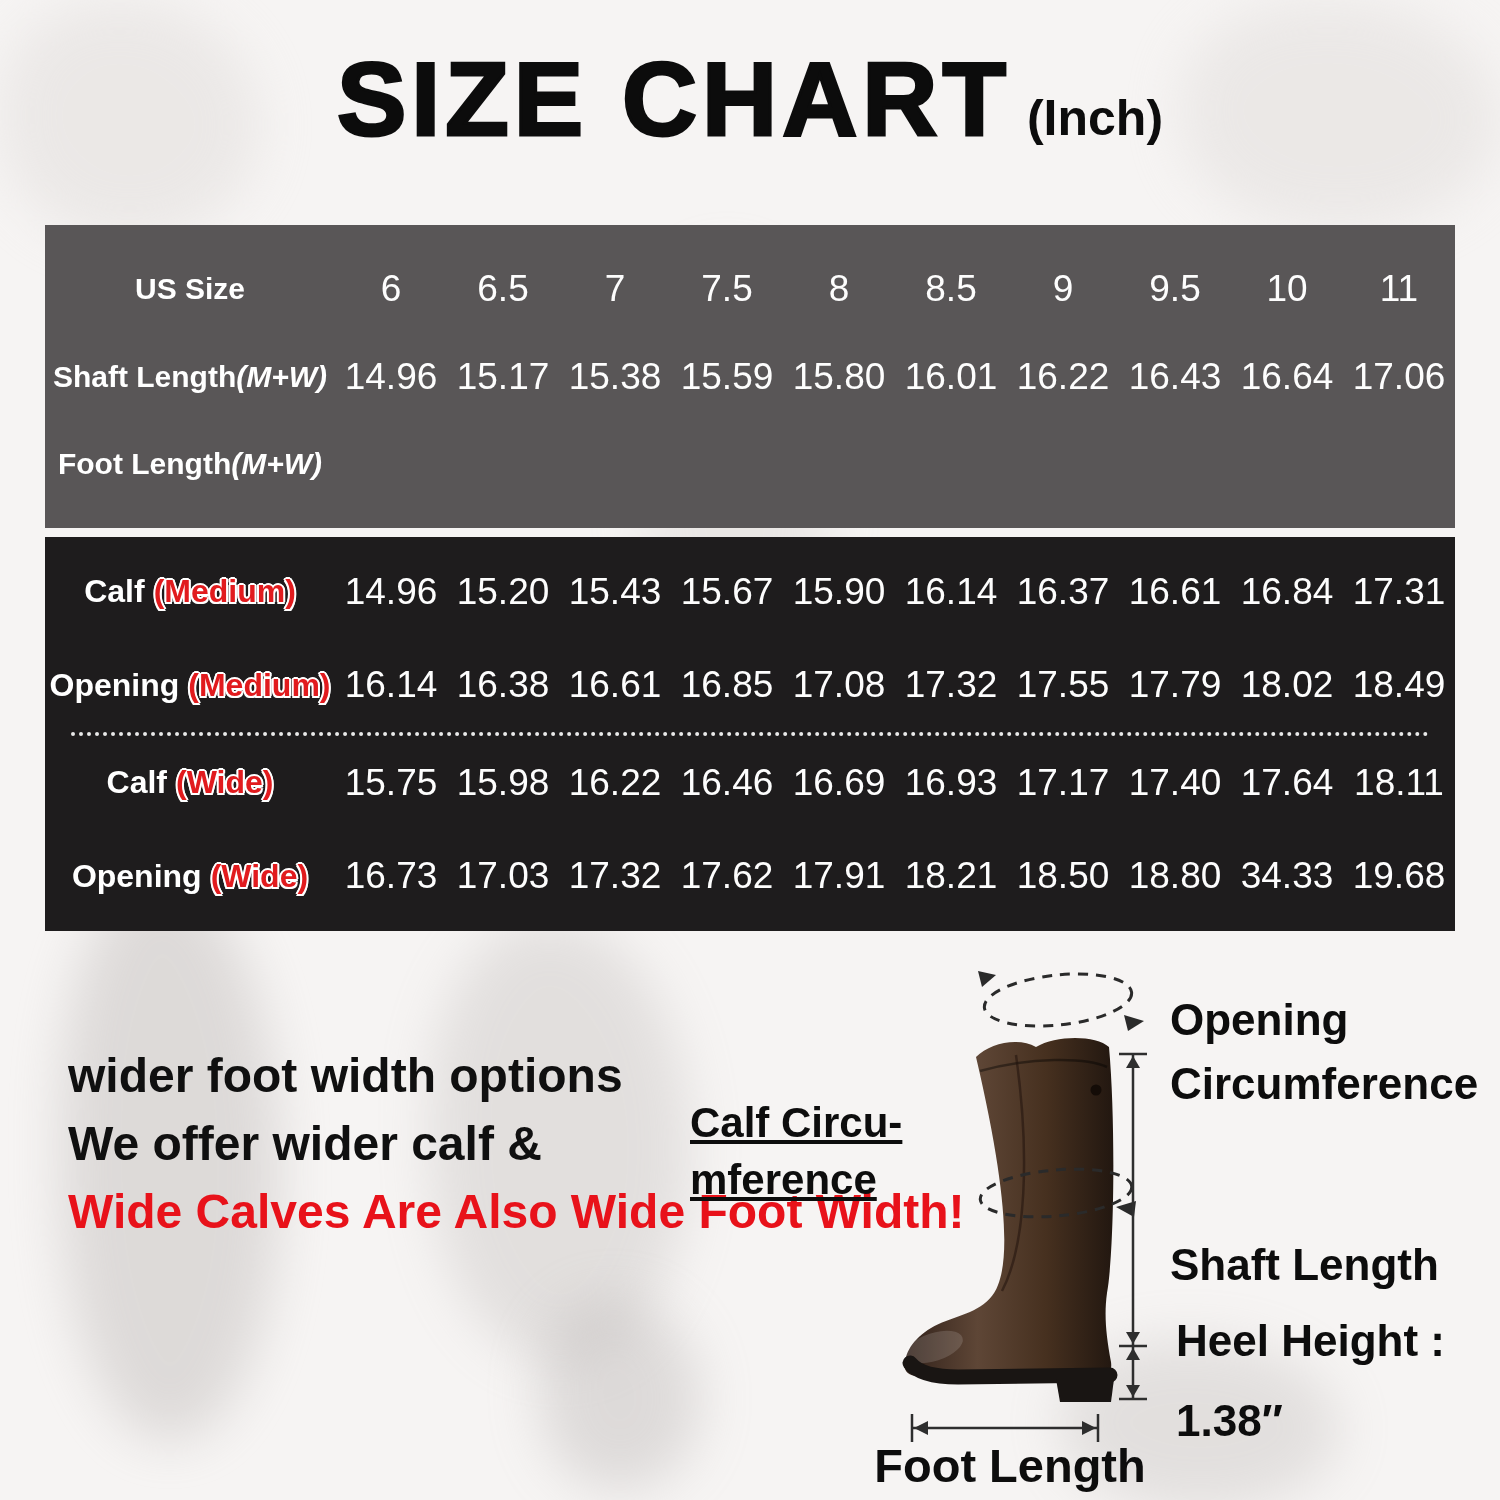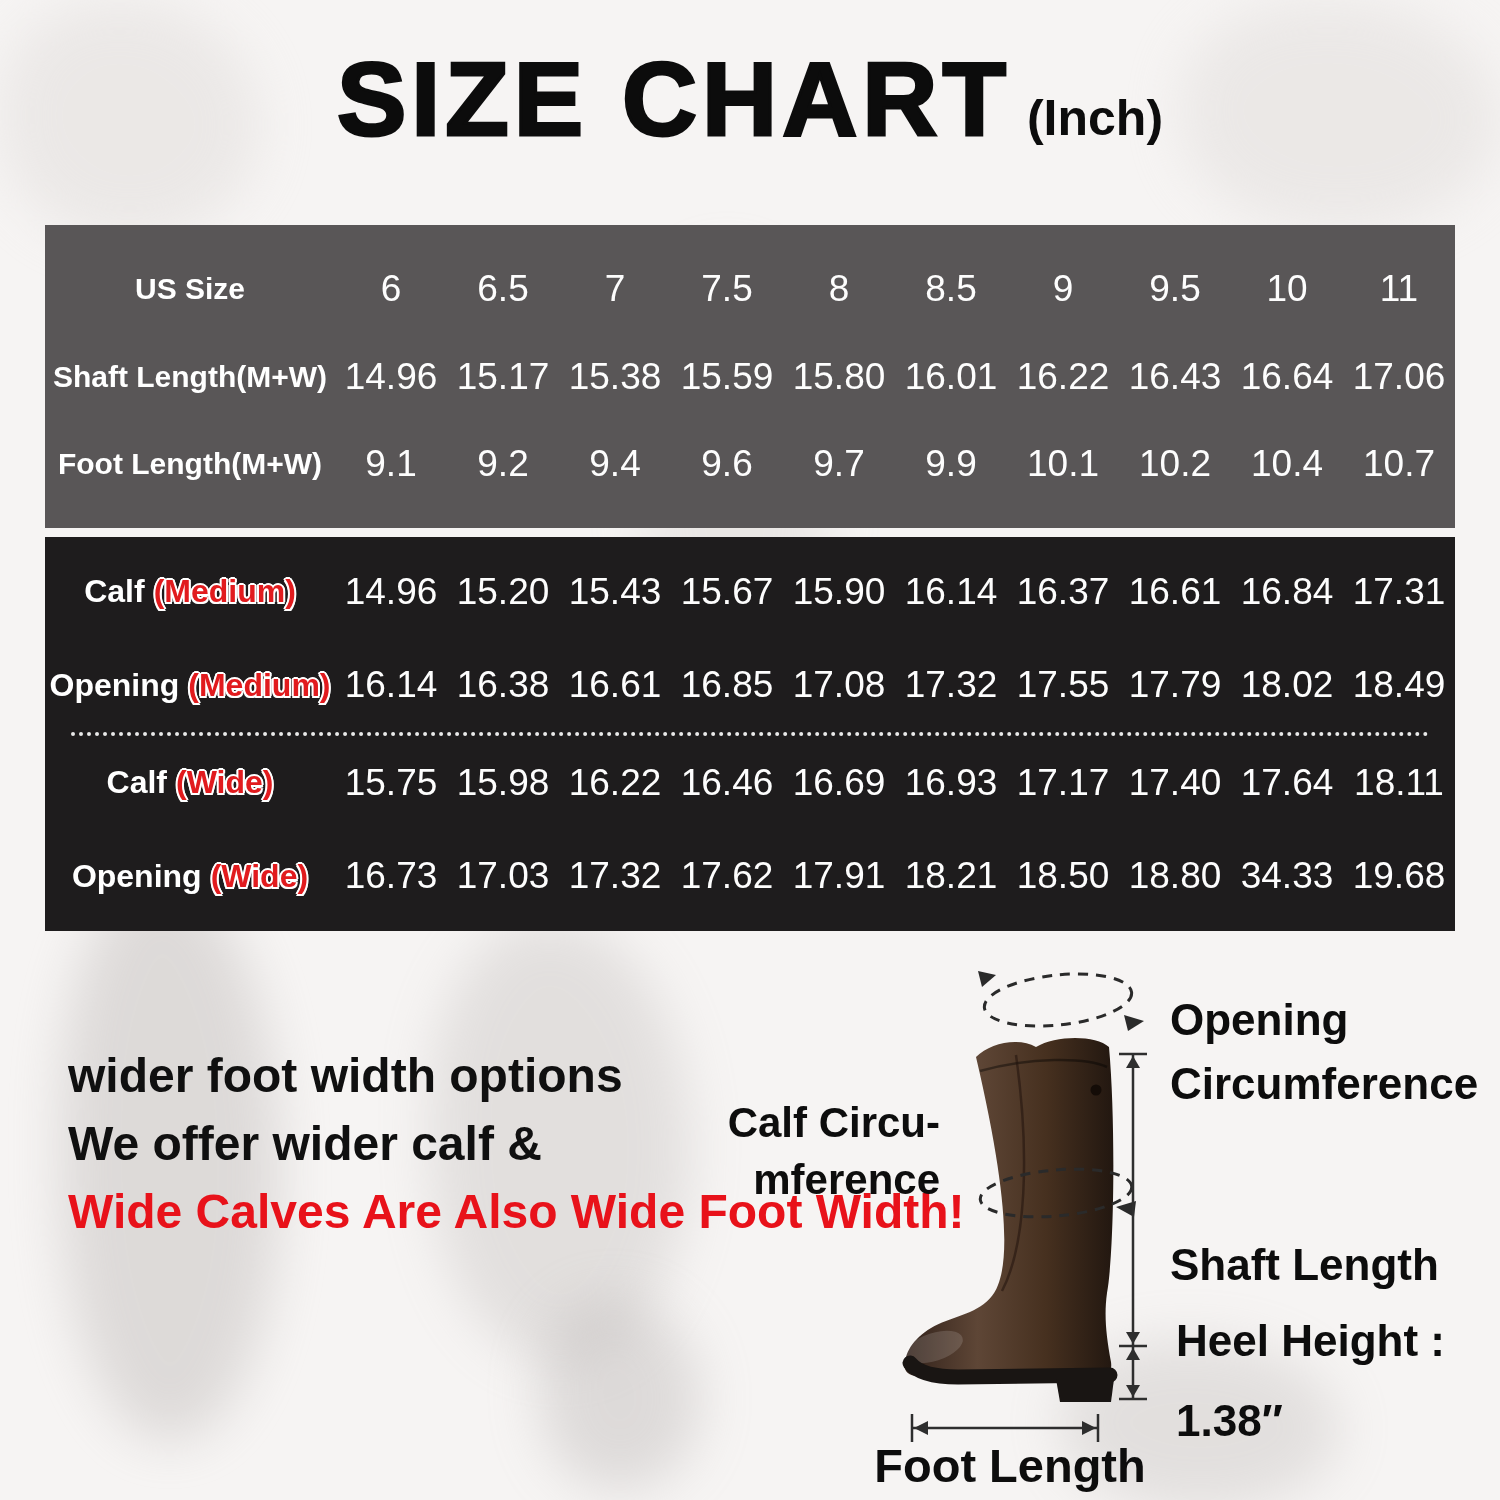--- a/index.html
+++ b/index.html
@@ -29,40 +29,40 @@
     background:#595657;display:flex;flex-direction:column;box-sizing:border-box;padding:20px 0;
   }
   .black-table{
     position:absolute;left:45px;top:537px;width:1410px;height:394px;
     background:#1e1c1d;display:flex;flex-direction:column;box-sizing:border-box;padding:8px 0;
   }
   .trow{flex:1;display:grid;grid-template-columns:290px 1fr;align-items:center;}
   .tlabel{text-align:center;color:#ffffff;font-weight:700;}
   .glabel{font-size:30px;}
   .blabel{font-size:32px;}
-  .sfx{}
+  .sfx{font-style:italic;}
   .sfx:empty{margin-left:0;}
   .cells{display:grid;grid-template-columns:repeat(10,1fr);}
   .cell{text-align:center;color:#fdfdfd;}
   .gcell{font-size:37px;}
   .bcell{font-size:37px;}
   .lv{
     color:#e11b1e;margin-left:9px;
     text-shadow:2px 0 0 #fff,-2px 0 0 #fff,0 2px 0 #fff,0 -2px 0 #fff,
                 1.5px 1.5px 0 #fff,-1.5px 1.5px 0 #fff,1.5px -1.5px 0 #fff,-1.5px -1.5px 0 #fff;
   }
   .dotted-divider{height:0;border-top:4px dotted #e9e9e9;margin:0 26px;}
 
   
   .note{position:absolute;left:68px;top:1042px;color:#101010;font-weight:700;font-size:48px;line-height:68px;white-space:nowrap;}
   .note .hl{color:#e8121a;}
 
   
   .dlabel{position:absolute;color:#0d0d0d;font-weight:700;white-space:nowrap;}
-  .calf-label{left:690px;top:1094px;width:250px;text-align:right;font-size:42px;line-height:57px;white-space:normal;}
+  .calf-label{left:690px;top:1094px;width:250px;text-align:left;font-size:42px;line-height:57px;white-space:normal;text-decoration:underline;}
   .opening-label{left:1170px;top:988px;font-size:44px;line-height:64px;}
   .shaft-label{left:1170px;top:1240px;font-size:44px;}
   .heel-label{left:1176px;top:1316px;font-size:44px;}
   .heel-value{left:1176px;top:1396px;font-size:44px;}
   .foot-label{left:855px;top:1438px;width:310px;text-align:center;font-size:47px;}
 
   .diagram-svg{position:absolute;left:860px;top:955px;width:310px;height:510px;}
 </style>
 </head>
 <body>
@@ -105,32 +105,20 @@
         <div class="cell gcell">15.80</div>
         <div class="cell gcell">16.01</div>
         <div class="cell gcell">16.22</div>
         <div class="cell gcell">16.43</div>
         <div class="cell gcell">16.64</div>
         <div class="cell gcell">17.06</div>
       </div>
   </div>
   <div class="trow">
     <div class="tlabel glabel"><span>Foot Length</span><span class="sfx">(M+W)</span></div>
-    <div class="cells">
-        <div class="cell gcell">9.1</div>
-        <div class="cell gcell">9.2</div>
-        <div class="cell gcell">9.4</div>
-        <div class="cell gcell">9.6</div>
-        <div class="cell gcell">9.7</div>
-        <div class="cell gcell">9.9</div>
-        <div class="cell gcell">10.1</div>
-        <div class="cell gcell">10.2</div>
-        <div class="cell gcell">10.4</div>
-        <div class="cell gcell">10.7</div>
-      </div>
   </div>
 </div>
 
 <div class="black-table">
   <div class="trow">
     <div class="tlabel blabel"><span>Calf</span><span class="lv">(Medium)</span></div>
     <div class="cells">
         <div class="cell bcell">14.96</div>
         <div class="cell bcell">15.20</div>
         <div class="cell bcell">15.43</div>

